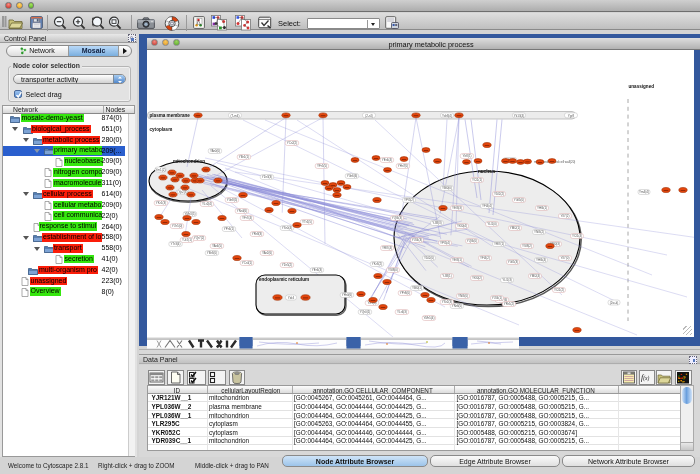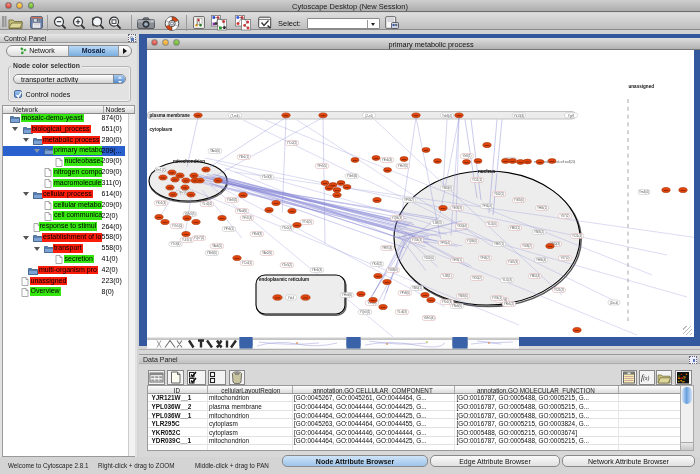--- a/index.html
+++ b/index.html
@@ -2,21 +2,20 @@
 <html><head><meta charset="utf-8">
 <style>
 *{margin:0;padding:0;box-sizing:border-box}
 html,body{width:700px;height:474px;overflow:hidden;font-family:"Liberation Sans",sans-serif;background:#d4d4d4;position:relative}
 .abs{position:absolute}
 </style></head><body>
 <div class="abs" style="left:0;top:0;width:700px;height:11.5px;background:linear-gradient(#cfcfcf,#adadad);border-bottom:1px solid #6e6e6e">
     <div class="abs" style="left:5px;top:2px;width:6.6px;height:6.6px;border-radius:50%;background:radial-gradient(circle at 50% 30%,#f88a80,#c8281e);border:0.5px solid #777"></div>
     <div class="abs" style="left:16px;top:2px;width:6.6px;height:6.6px;border-radius:50%;background:radial-gradient(circle at 50% 30%,#ffd769,#e89a1e);border:0.5px solid #777"></div>
     <div class="abs" style="left:27.5px;top:2px;width:6.6px;height:6.6px;border-radius:50%;background:radial-gradient(circle at 50% 30%,#a8e25f,#4eae1f);border:0.5px solid #777"></div>
-    <div class="abs" style="left:0;top:1.5px;width:700px;text-align:center;font-size:7.5px;font-weight:500;color:#1a1a1a">Cytoscape Desktop (New Session)</div>
   </div>
 <div class="abs" style="left:0;top:12.5px;width:700px;height:17.5px;background:linear-gradient(#dedede,#bfbfbf);border-bottom:1px solid #8a8a8a">
     <div class="abs" style="left:2px;top:3px;width:1.5px;height:11px;background:#999;box-shadow:2.5px 0 0 #999"></div>
     <div class="abs" style="left:47px;top:2px;width:1px;height:16px;background:#9a9a9a"></div>
     <div class="abs" style="left:131px;top:2px;width:1px;height:16px;background:#9a9a9a"></div>
     <div class="abs" style="left:186px;top:2px;width:1px;height:16px;background:#9a9a9a"></div>
   </div>
 <div style="position:absolute;left:8px;top:17px;line-height:0;"><svg width="15" height="12" viewBox="0 0 15 12" xmlns="http://www.w3.org/2000/svg">
       <path d="M1 3 h4 l1.5 1.5 H14 v7 H1 z" fill="#c9c27a" stroke="#6b6436" stroke-width="0.8"></path>
       <path d="M1 11 L3.5 6 H14.5 L12 11 z" fill="#ddd79a" stroke="#6b6436" stroke-width="0.8"></path>
@@ -147,21 +146,21 @@
 <svg width="12" height="9.5" viewBox="0 0 12 9.5" style="display:block">
         <path d="M6 1.4 L8 3.6 H4 z M6 8.1 L4 5.9 h4 z" fill="#fff"></path>
       </svg>
     </div>
   </div>
 <div class="abs" style="left:14px;top:90px;width:8px;height:8px;border:1px solid #4a6a9a;border-radius:2px;background:linear-gradient(#9cc2ee,#5e93d6)">
 <svg width="8" height="8" viewBox="0 0 8 8" style="display:block">
       <path d="M1.5 4 L3.2 6 L6.4 1.2" stroke="#fff" stroke-width="1.4" fill="none"></path>
     </svg>
   </div>
-<div class="abs" style="left:25.5px;top:90.5px;font-size:7.2px;line-height:1.1;color:#111">Control nodes</div>
+<div class="abs" style="left:25.5px;top:90.5px;font-size:7.2px;line-height:1.1;color:#111">Select drag</div>
 <div class="abs" style="left:2px;top:104.5px;width:133px;height:9px;background:linear-gradient(#fafafa,#d6d6d6);border:1px solid #999;border-bottom:1px solid #888">
 <span style="position:absolute;left:10px;top:0.8px;font-size:6.8px;color:#222">Network</span>
 <span style="position:absolute;left:102.5px;top:0.8px;font-size:6.8px;color:#222">Nodes</span>
 <div style="position:absolute;left:100px;top:0;width:1px;height:100%;background:#aaa"></div>
   </div>
 <div class="abs" style="left:2px;top:113.5px;width:133px;height:343px;background:#fff;border:1px solid #999;border-top:none">
     <div class="abs" style="left:124.5px;top:0;width:7.5px;height:342px;background:#f2f2f2;border-left:1px solid #ccc"></div>
   </div>
 <div class="abs" style="left:9.5px;top:114.8px;line-height:0"><svg width="10" height="8" viewBox="0 0 10 8">
       <path d="M0.5 1.5 h3 l1 1 h5 v5 h-9 z" fill="#5b87c0" stroke="#35567e" stroke-width="0.7"></path>

